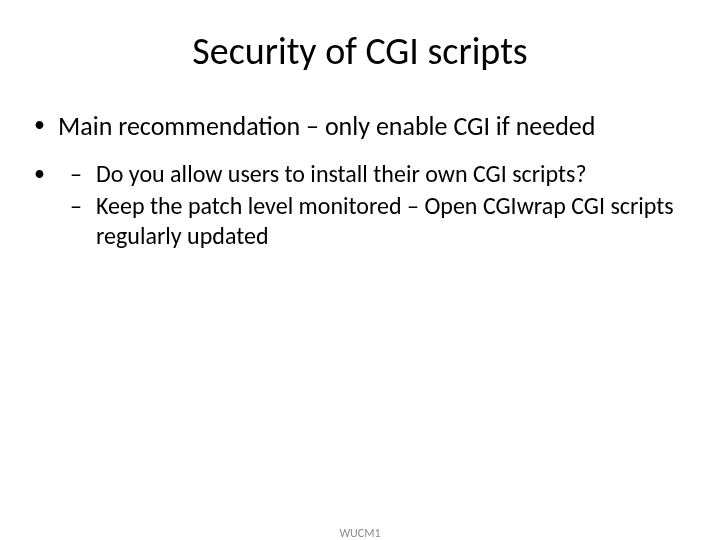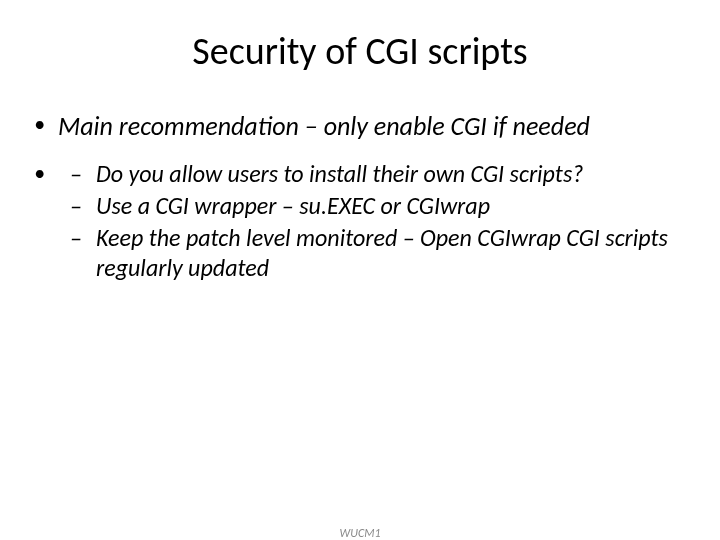--- a/index.html
+++ b/index.html
@@ -1,42 +1,41 @@
 <!DOCTYPE html>
 <html><head>
 <meta charset="utf-8">
 <style>
   * { margin: 0; padding: 0; box-sizing: border-box; }
   html, body { width: 720px; height: 540px; background: #fff; font-family: Calibri, "Segoe UI", Arial, sans-serif; color: #000; }
   .slide { width: 720px; height: 540px; position: relative; padding: 20px 30px 40px 30px; }
   .title { text-align: center; font-size: 38px; font-weight: 400; margin-top: 8px; margin-bottom: 36px; }
   .body { font-size: 26px; line-height: 1.25; }
   ul.level1 { list-style: none; padding-left: 0; }
-  ul.level1 > li { position: relative; padding-left: 28px; margin-bottom: 4px; font-style: italic; }
+  ul.level1 > li { position: relative; padding-left: 28px; margin-bottom: 4px; }
   ul.level1 > li::before { content: "•"; position: absolute; left: 4px; top: 0; font-size: 22px; line-height: 1.4; }
   ul.level2 { list-style: none; padding-left: 0; margin-top: 16px; font-size: 24px; }
   ul.level2 > li { position: relative; padding-left: 26px; margin-left: 12px; margin-bottom: 2px; }
   ul.level2 > li::before { content: "–"; position: absolute; left: 0; top: 0; }
   .footer { position: absolute; bottom: 14px; left: 0; width: 100%; font-size: 12px; color: #8a8a8a; }
-  .footer-center { position: absolute; left: 50%; transform: translateX(-50%); font-style: italic; }
+  .footer-center { position: absolute; left: 50%; transform: translateX(-50%); }
   .footer-right { position: absolute; right: 30px; margin-top: 28px; }
 </style>
 </head>
 <body>
 
 <div class="slide">
   <h1 class="title">Security of CGI scripts</h1>
 
   <div class="body">
     <ul class="level1">
       <li>Main recommendation – only enable CGI if needed</li>
       <li>
         <ul class="level2">
           <li>Do you allow users to install their own CGI scripts?</li>
-          <li>Use a CGI wrapper – su.EXEC or CGIwrap</li>
           <li>Keep the patch level monitored – Open CGIwrap CGI scripts regularly updated</li>
         </ul>
       </li>
     </ul>
   </div>
 
   <div class="footer">
     <span class="footer-center">WUCM1</span>
     <span class="footer-right">18</span>
   </div>

